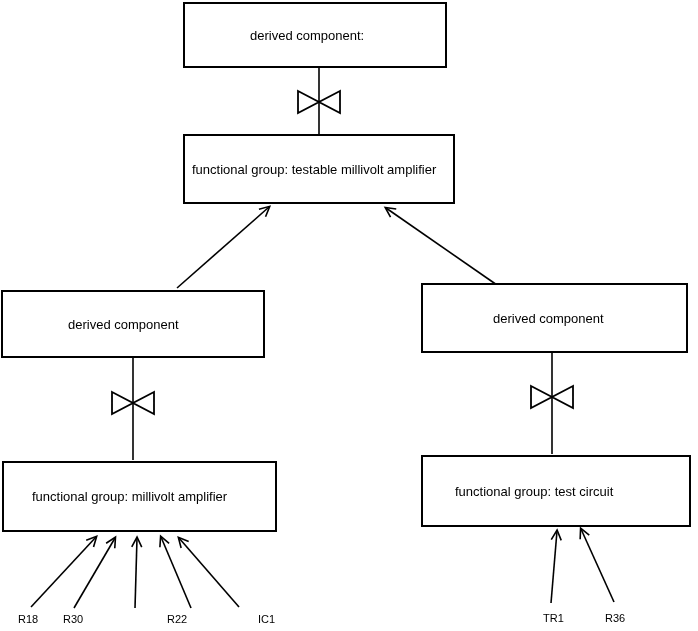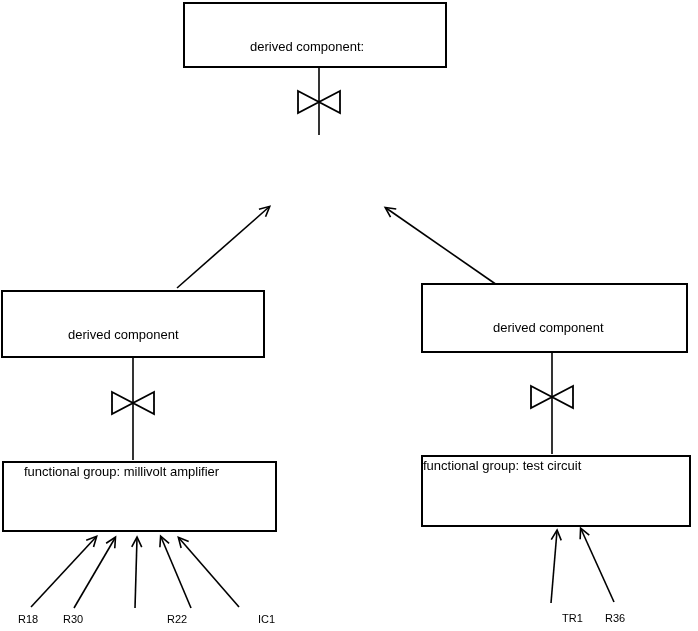--- a/index.html
+++ b/index.html
@@ -23,21 +23,21 @@
     width: 698px;
     height: 631px;
   }
   .node {
     position: absolute;
     border: 2px solid #000000;
     background: #ffffff;
     box-sizing: border-box;
     display: flex;
     flex-direction: column;
-    justify-content: flex-start;
+    justify-content: center;
   }
   .node-text {
     font-size: 13px;
     line-height: 17px;
     white-space: pre;
   }
   .leaf-label {
     position: absolute;
     font-size: 11px;
     line-height: 14px;
@@ -94,42 +94,45 @@
       <line x1="614" y1="602" x2="581" y2="529" marker-end="url(#openArrow)"></line>
     </g>
   </svg>
 
   <div class="node" style="left:183px; top:2px; width:264px; height:66px;">
     <div class="node-text" style="padding-left:65px;">
       <div>derived component:</div>
     </div>
   </div>
 
+  <div class="node" style="left:183px; top:134px; width:272px; height:70px;">
+    <div class="node-text" style="padding-left:7px;">functional group: testable millivolt amplifier</div>
+  </div>
 
   <div class="node" style="left:1px; top:290px; width:264px; height:68px;">
     <div class="node-text" style="padding-left:65px;">
       <div>derived component</div>
     </div>
   </div>
 
   <div class="node" style="left:421px; top:283px; width:267px; height:70px;">
     <div class="node-text" style="padding-left:70px;">
       <div>derived component</div>
     </div>
   </div>
 
   <div class="node" style="left:2px; top:461px; width:275px; height:71px;">
-    <div class="node-text" style="padding-left:20px;">functional group: millivolt amplifier</div>
+    <div class="node-text" style="padding-left:28px;">functional group: millivolt amplifier</div>
   </div>
 
   <div class="node" style="left:421px; top:455px; width:270px; height:72px;">
-    <div class="node-text" style="">functional group: test circuit</div>
+    <div class="node-text" style="padding-left:32px;">functional group: test circuit</div>
   </div>
 
   <span class="leaf-label" style="left:18px; top:612px;">R18</span>
   <span class="leaf-label" style="left:63px; top:612px;">R30</span>
   <span class="leaf-label" style="left:116px; top:612px;margin-top:44px;">R26</span>
   <span class="leaf-label" style="left:167px; top:612px;">R22</span>
   <span class="leaf-label" style="left:212px; top:612px;margin-left:46px;">IC1</span>
-  <span class="leaf-label" style="left:543px; top:611px;margin-left:19px;">TR1</span>
+  <span class="leaf-label" style="left:543px; top:611px;">TR1</span>
   <span class="leaf-label" style="left:605px; top:611px;">R36</span>
 
 </div>
 
 </body></html>

